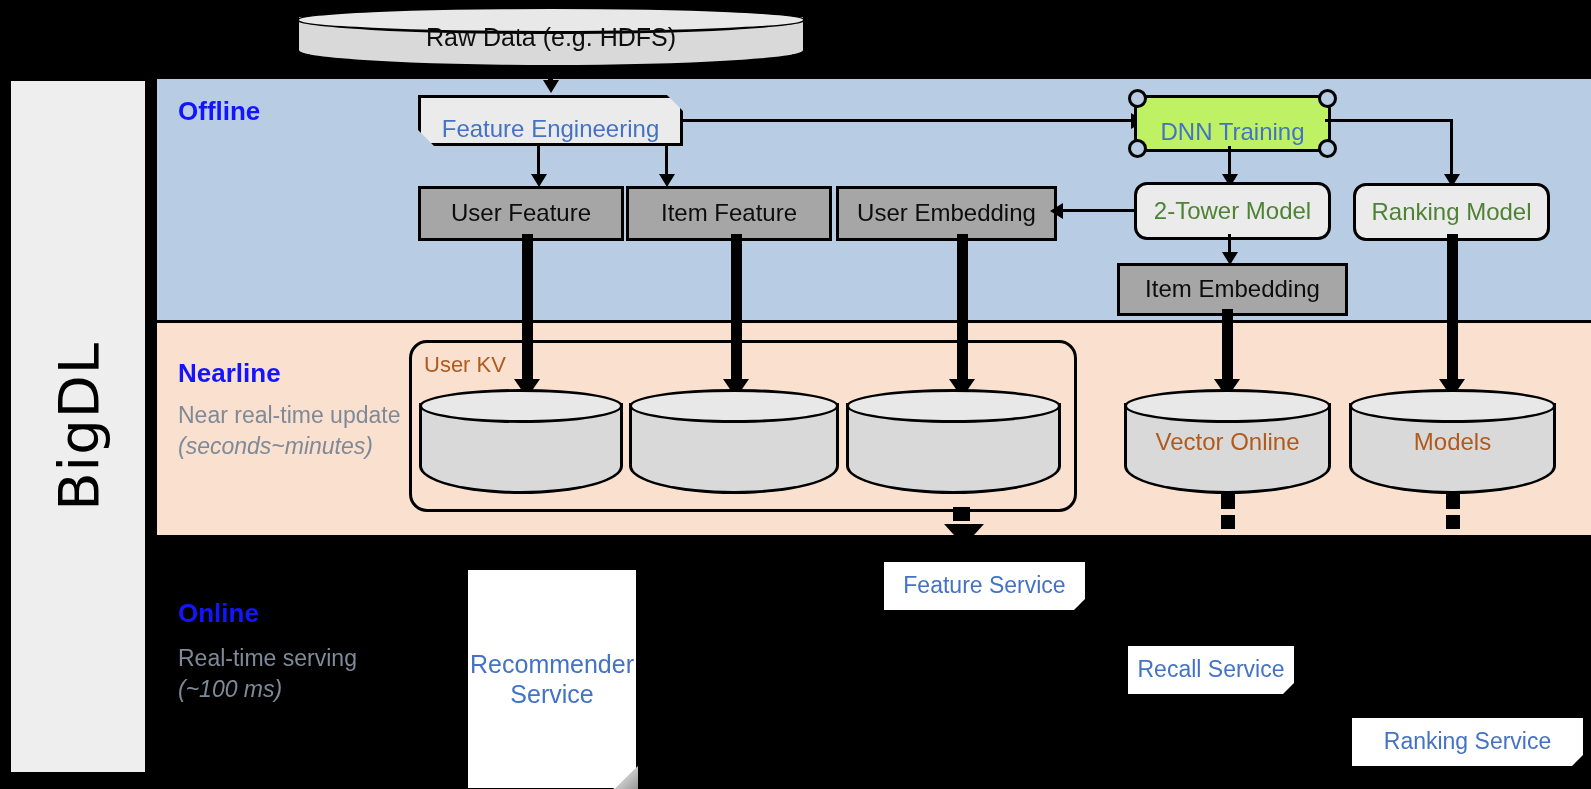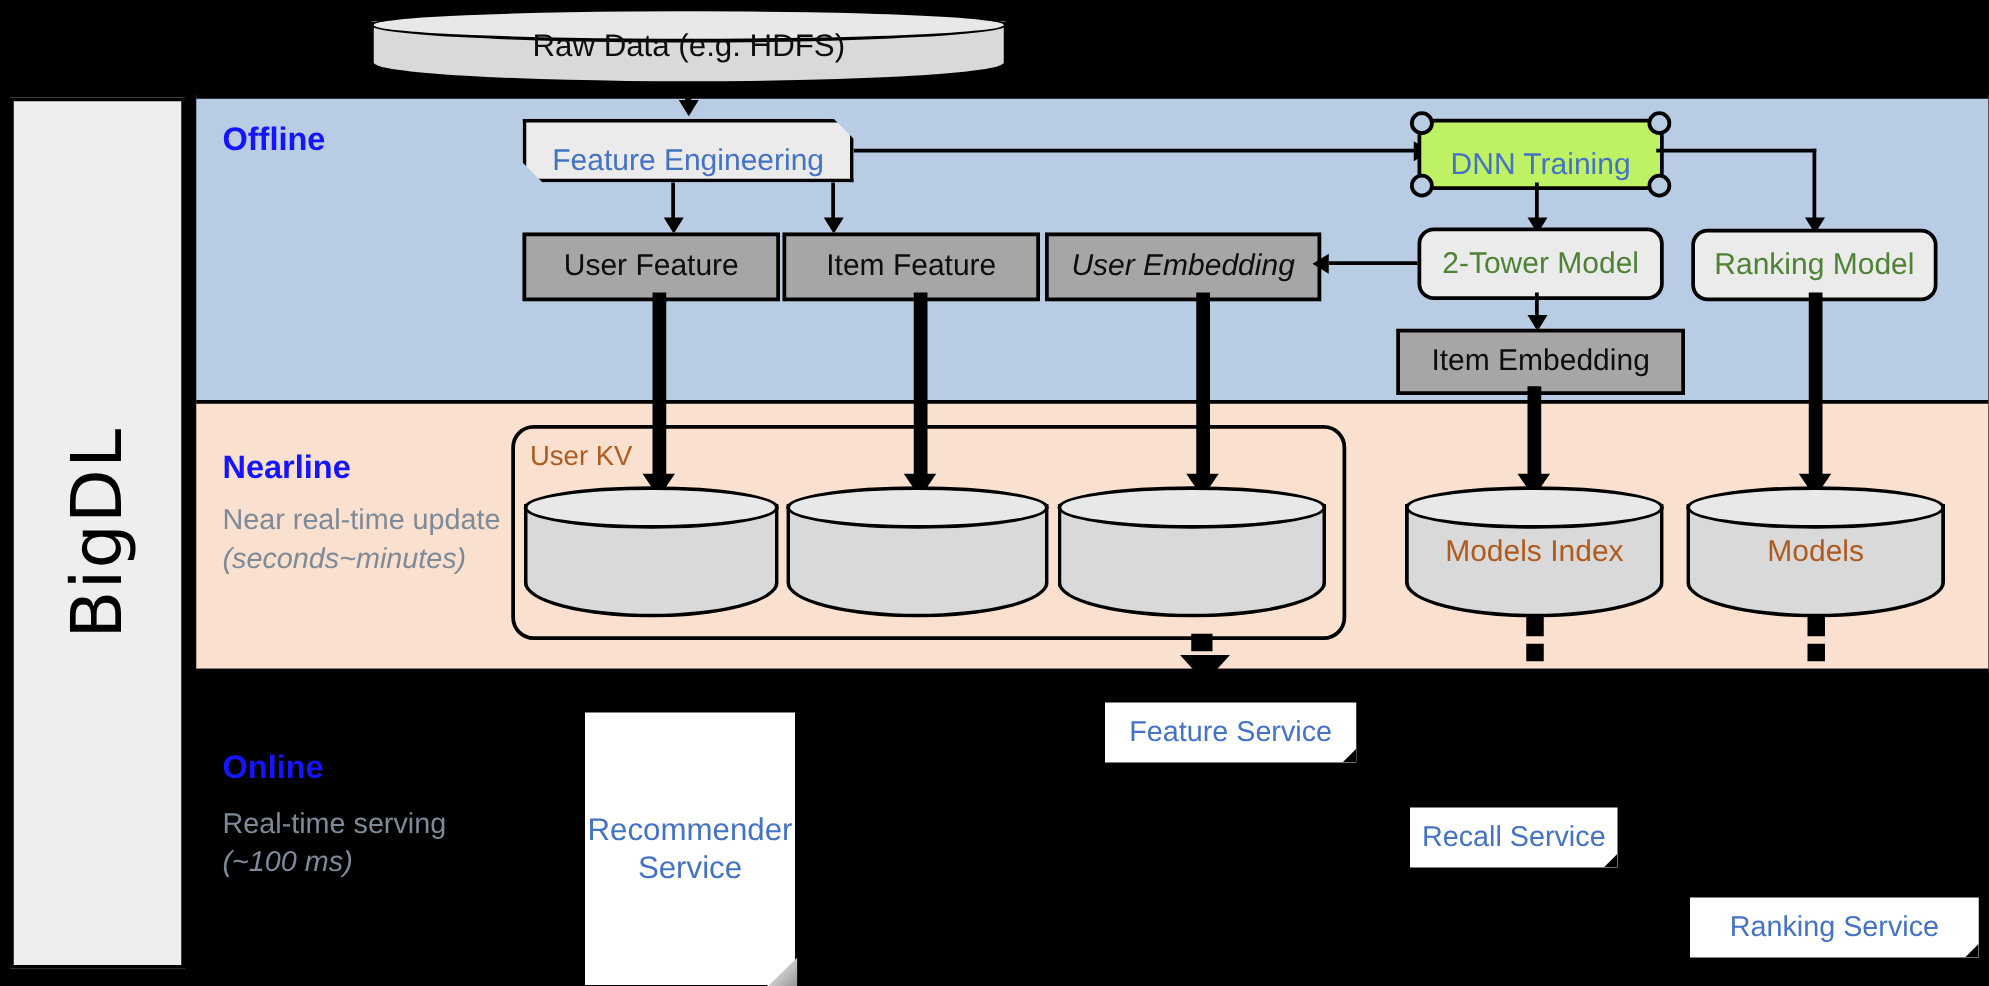--- a/index.html
+++ b/index.html
@@ -197,21 +197,21 @@
   <div class="hline" style="left:1325px;top:119px;width:128px;height:3px;"></div>
   <div class="vline" style="left:1450px;top:119px;width:3px;height:59px;"></div>
   <div class="arrowhead-down" style="left:1444px;top:174px;"></div>
 
   <div class="node gray-box" style="left:418px;top:186px;width:200px;height:49px;">
     <span>User Feature</span>
   </div>
   <div class="node gray-box" style="left:626px;top:186px;width:200px;height:49px;">
     <span>Item Feature</span>
   </div>
-  <div class="node gray-box" style="left:836px;top:186px;width:215px;height:49px;font-style:italic;">
+  <div class="node gray-box" style="left:836px;top:186px;width:215px;height:49px;">
     <span>User Embedding</span>
   </div>
 
   <div class="hline" style="left:1063px;top:209px;width:71px;height:3px;"></div>
   <div class="arrowhead-left" style="left:1050px;top:203px;"></div>
 
   <div class="node rounded-box" style="left:1134px;top:182px;width:191px;height:52px;">
     <span class="green-txt">2-Tower Model</span>
   </div>
   <div class="node rounded-box" style="left:1353px;top:183px;width:191px;height:52px;">
@@ -260,21 +260,21 @@
   </div>
   <div class="cyl" style="left:846px;top:389px;width:215px;height:105px;">
     <div class="body"></div>
     <div class="top"></div>
     <div class="label brown-txt"></div>
   </div>
 
   <div class="cyl" style="left:1124px;top:389px;width:207px;height:105px;">
     <div class="body"></div>
     <div class="top"></div>
-    <div class="label brown-txt">Models Index</div>
+    <div class="label brown-txt">Vector Online</div>
   </div>
   <div class="cyl" style="left:1349px;top:389px;width:207px;height:105px;">
     <div class="body"></div>
     <div class="top"></div>
     <div class="label brown-txt">Models</div>
   </div>
 
   <div class="vline" style="left:953px;top:507px;width:17px;height:14px;"></div>
   <div class="arrowhead-down fat" style="left:944px;top:524px;border-left-width:20px;border-right-width:20px;border-top-width:22px;"></div>
 

